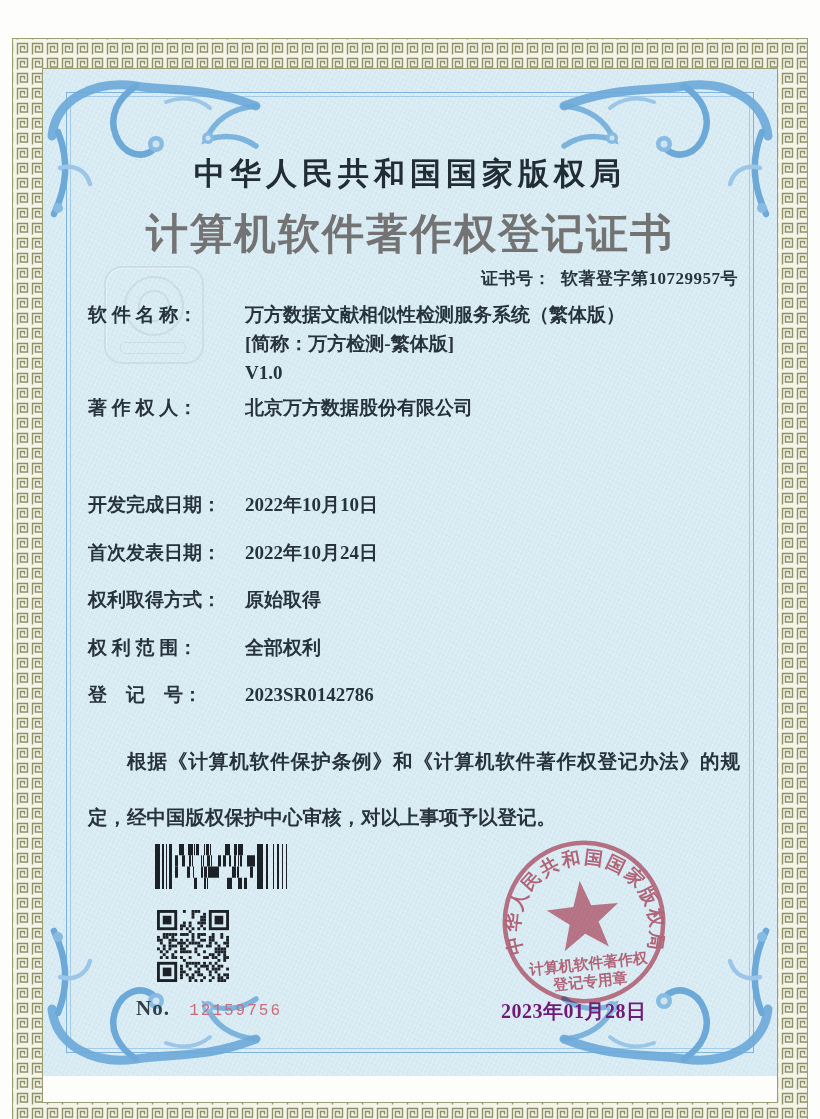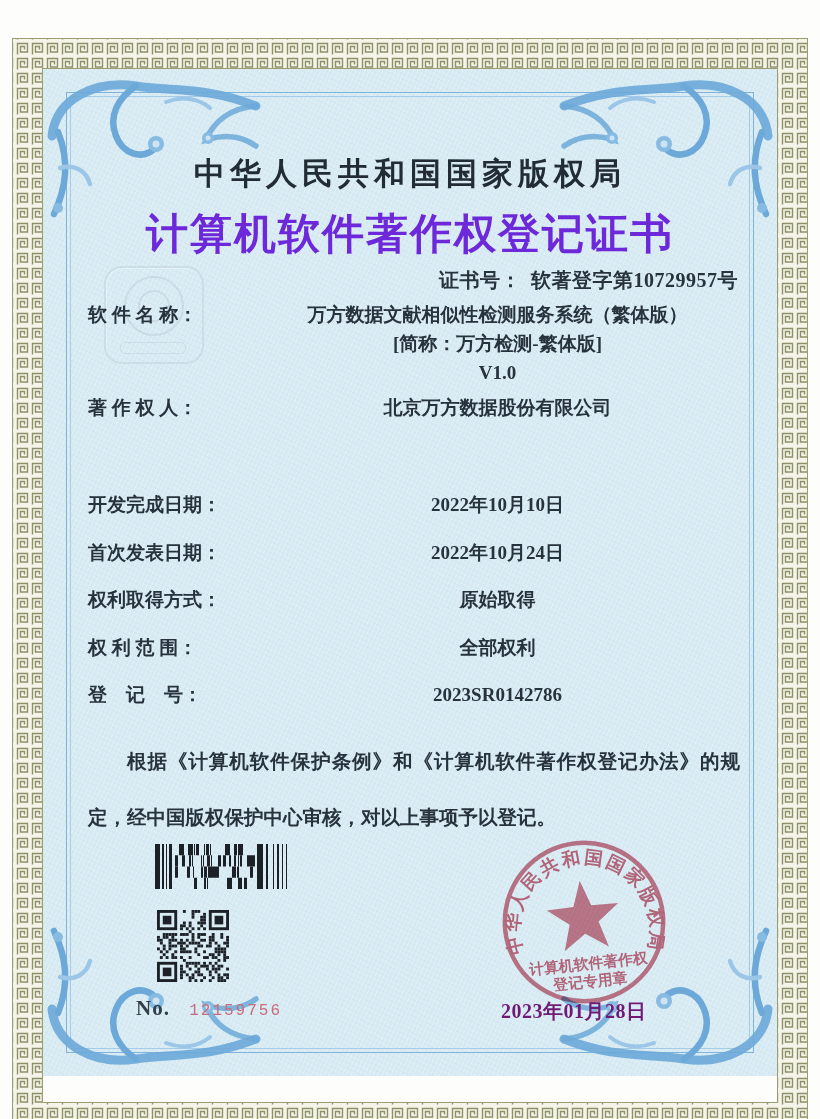--- a/index.html
+++ b/index.html
@@ -37,32 +37,32 @@
   .emblem .c2{left:32px;top:22px;width:28px;height:28px;}
   .emblem .dots{position:absolute;left:14px;bottom:8px;width:64px;height:10px;
     border:1.5px solid rgba(150,165,175,.35);border-radius:5px;}
   
   .authority{
     position:absolute;left:0;right:0;top:127px;text-align:center;
     font-size:31px;font-weight:700;color:#222c35;letter-spacing:5px;
   }
   .cert-title{
     position:absolute;left:0;right:0;top:180px;text-align:center;
-    font-size:42px;font-weight:700;color:#6d28d9;letter-spacing:2px;
+    font-size:42px;font-weight:700;color:#737373;letter-spacing:2px;
   }
   .certno{
     position:absolute;right:82px;top:241px;
-    font-size:20px;font-weight:700;color:#27333d;letter-spacing:.5px;
+    font-size:17px;font-weight:700;color:#27333d;letter-spacing:.5px;
   }
   .certno .lbl{margin-right:10px;}
   .row{position:absolute;left:88px;right:70px;display:flex;align-items:flex-start;
     font-size:19px;font-weight:700;color:#26323c;}
   .flabel{flex:0 0 157px;white-space:nowrap;}
   .fvalue{flex:1;}
-  .vline{display:block;line-height:29px;text-align:center;}
+  .vline{display:block;line-height:29px;}
   .row,.flabel{line-height:29px;}
   .statement{
     position:absolute;left:88px;top:708px;width:652px;
     font-size:19.5px;font-weight:700;color:#26323c;
     line-height:56px;text-indent:2em;text-align:justify;
   }
   
   .barcode{position:absolute;left:155px;top:818px;}
   .qrcode{position:absolute;left:157px;top:884px;}
   .serial{position:absolute;left:136px;top:970px;font-size:21px;color:#323f49;}

